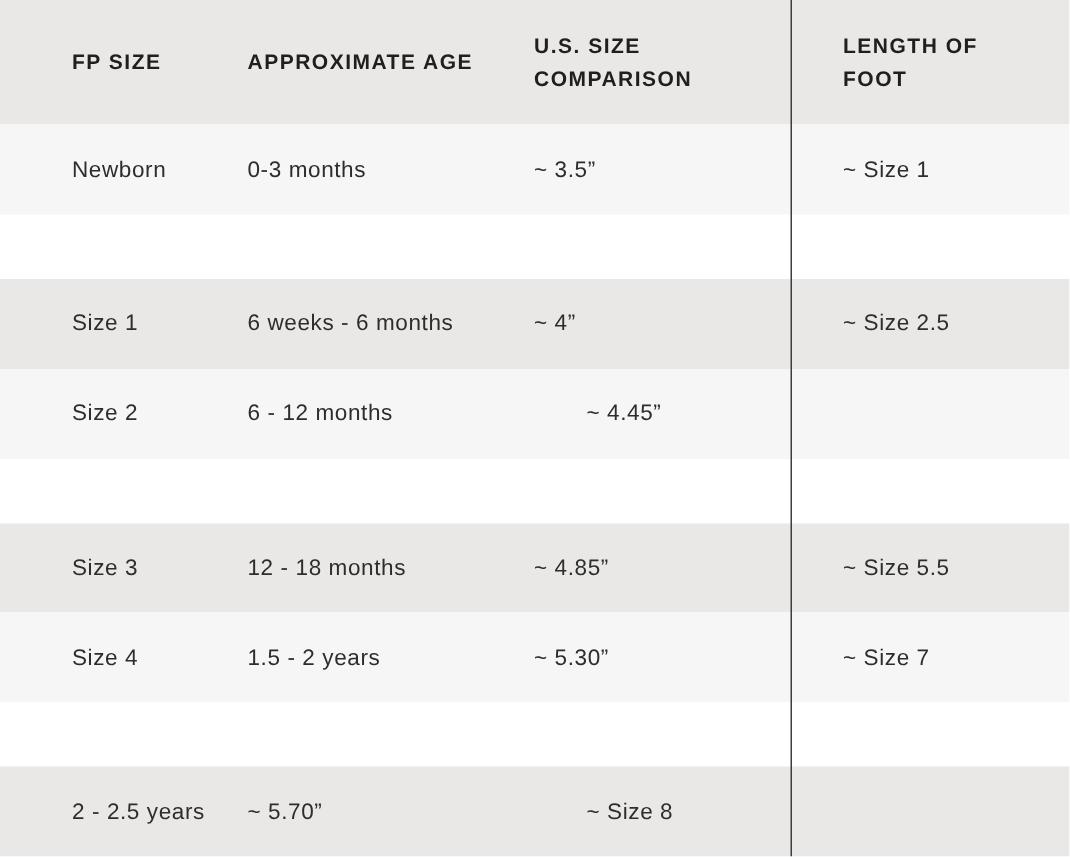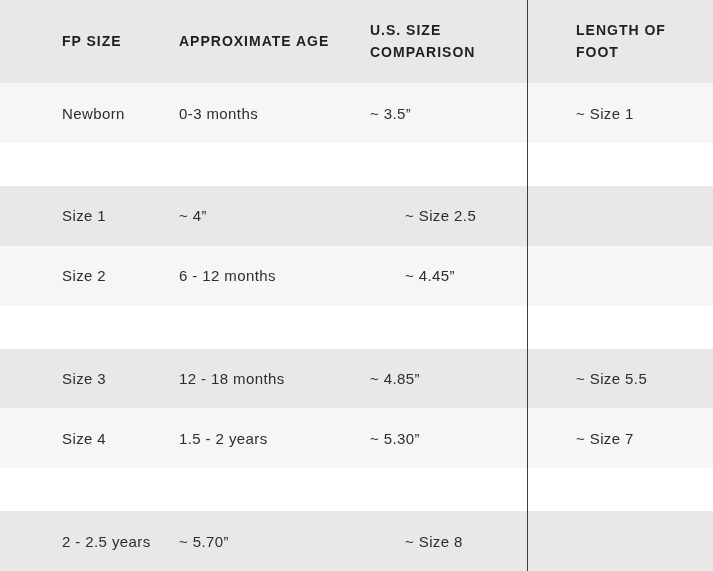--- a/index.html
+++ b/index.html
@@ -13,21 +13,21 @@
     width: 713px;
     height: 571px;
     display: flex;
     flex-direction: column;
     overflow: hidden;
     color: #2d2d2d;
   }
   .row {
     display: grid;
     grid-template-columns: 117px 191px 171px 1fr;
-    padding-left: 62px;
+    padding-left: 48px;
     align-items: center;
     box-sizing: border-box;
   }
   .row > .cell:last-child {
     padding-left: 35px;
   }
   .header-row {
     height: 103px;
     background: #e9e8e6;
     font-weight: bold;
@@ -72,20 +72,21 @@
 
   <div class="row body-row row-light">
     <div class="cell">Newborn</div>
     <div class="cell">0-3 months</div>
     <div class="cell">~ 3.5”</div>
     <div class="cell">~ Size 1</div>
   </div>
 
   <div class="row body-row row-dark">
     <div class="cell">Size 1</div>
+    <div class="cell">6 weeks - 6 months</div>
     <div class="cell">~ 4”</div>
     <div class="cell">~ Size 2.5</div>
   </div>
 
   <div class="row body-row row-light">
     <div class="cell">Size 2</div>
     <div class="cell">6 - 12 months</div>
     <div class="cell">~ 4.45”</div>
   </div>
 

